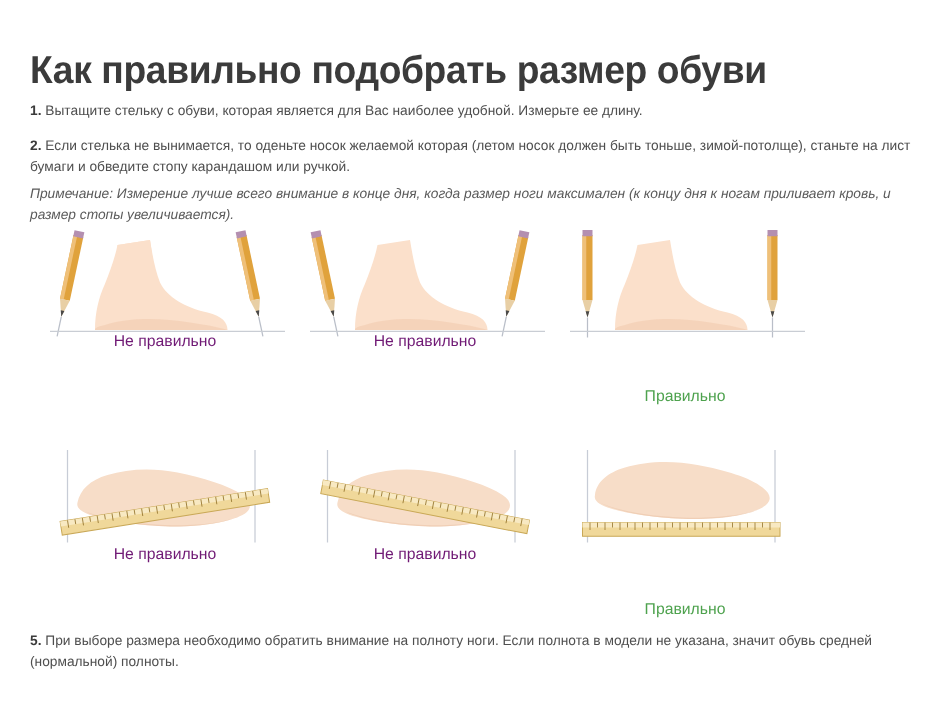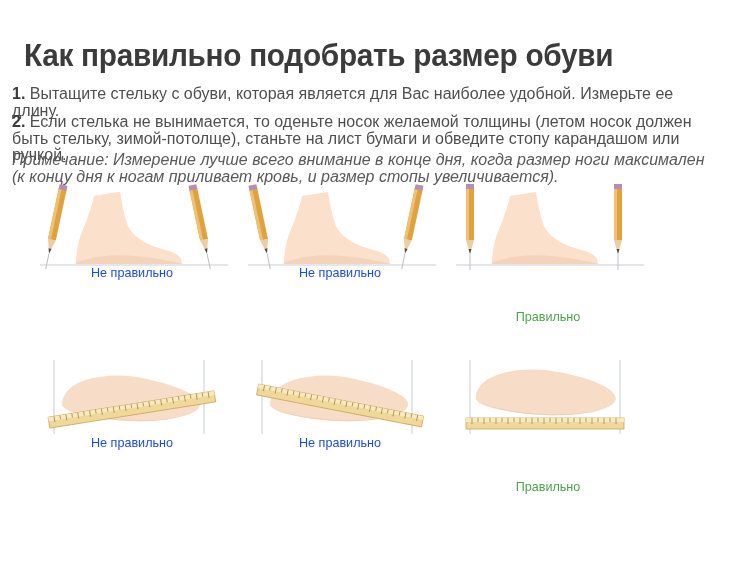--- a/index.html
+++ b/index.html
@@ -15,22 +15,22 @@
   .title{
     position:absolute;left:24px;top:16px;
     font-size:31px;line-height:38px;
     font-weight:700;color:#3b3b3b;
     letter-spacing:-0.3px;
     white-space:nowrap;
     transform:scaleX(0.96);transform-origin:left center;
   }
 
   .para{
-    position:absolute;left:12px;
-    font-size:16px;line-height:16.5px;
+    position:absolute;left:24px;
+    font-size:11px;line-height:16.5px;
     color:#4f4f4f;
     width:706px;
   }
   .para b{font-weight:700;color:#3b3b3b;}
   .note{font-style:italic;color:#5a5a5a;}
 
   .p1{top:70px;}
   .p2{top:98px;}
   .pnote{top:136px;}
   .p3{top:305px;}
@@ -43,36 +43,36 @@
   .row2{top:358px;height:94px;}
 
   .panel{position:absolute;top:0;height:100%;}
 
   .caption{
     position:absolute;
     font-size:12.6px;
     white-space:nowrap;
     text-align:center;
   }
-  .cap-bad{color:#1d4ed8;}
+  .cap-bad{color:#701a75;}
   .cap-good{color:#4ea24e;margin-top:44px;}
 
   
   .art{position:absolute;left:0;top:0;}
 </style>
 </head>
 <body>
 
 <div class="page">
 
   <h1 class="title">Как правильно подобрать размер обуви</h1>
 
   <p class="para p1"><b>1.</b><span> Вытащите стельку с обуви, которая является для Вас наиболее удобной. Измерьте ее длину.</span></p>
 
-  <p class="para p2"><b>2.</b><span> Если стелька не вынимается, то оденьте носок желаемой толщины (летом носок должен быть стельку, зимой-потолще), станьте на лист бумаги и обведите стопу карандашом или ручкой.</span></p>
+  <p class="para p2"><b>2.</b><span> Если стелька не вынимается, то оденьте носок желаемой которая (летом носок должен быть тоньше, зимой-потолще), станьте на лист бумаги и обведите стопу карандашом или ручкой.</span></p>
 
   <p class="para pnote note">Примечание: Измерение лучше всего внимание в конце дня, когда размер ноги максимален (к концу дня к ногам приливает кровь, и размер стопы увеличивается).</p>
 
   <div class="row row1">
 
     <div class="panel" style="left:8px;width:200px;">
       <svg class="art" width="200" height="100" viewBox="0 0 200 100">
 
         <path d="M44 84 C44 70 47 58 52 47 C56 37 60 26 62 16 L88 12 C90 24 92 36 96 46 C102 58 116 66 134 70 C146 73 150 78 150 84 Z" fill="#fbe0cb"></path>
         <path d="M52 80 C70 74 96 74 120 78 C134 80 144 82 150 84 L44 84 C44 82 47 81 52 80 Z" fill="#f3cfb4" opacity="0.75"></path>
@@ -276,14 +276,15 @@
               <line x1="162" y1="60" x2="162" y2="64"></line>
             <line x1="168" y1="60" x2="168" y2="66"></line>
           </g>
         </g>
       </svg>
       <div class="caption cap-good" style="left:0;top:78px;width:200px;">Правильно</div>
     </div>
   </div>
 
 
+  <p class="para p5"><b>5.</b><span> При выборе размера необходимо обратить внимание на полноту ноги. Если полнота в модели не указана, значит обувь средней (нормальной) полноты.</span></p>
 
 </div>
 
 </body></html>

